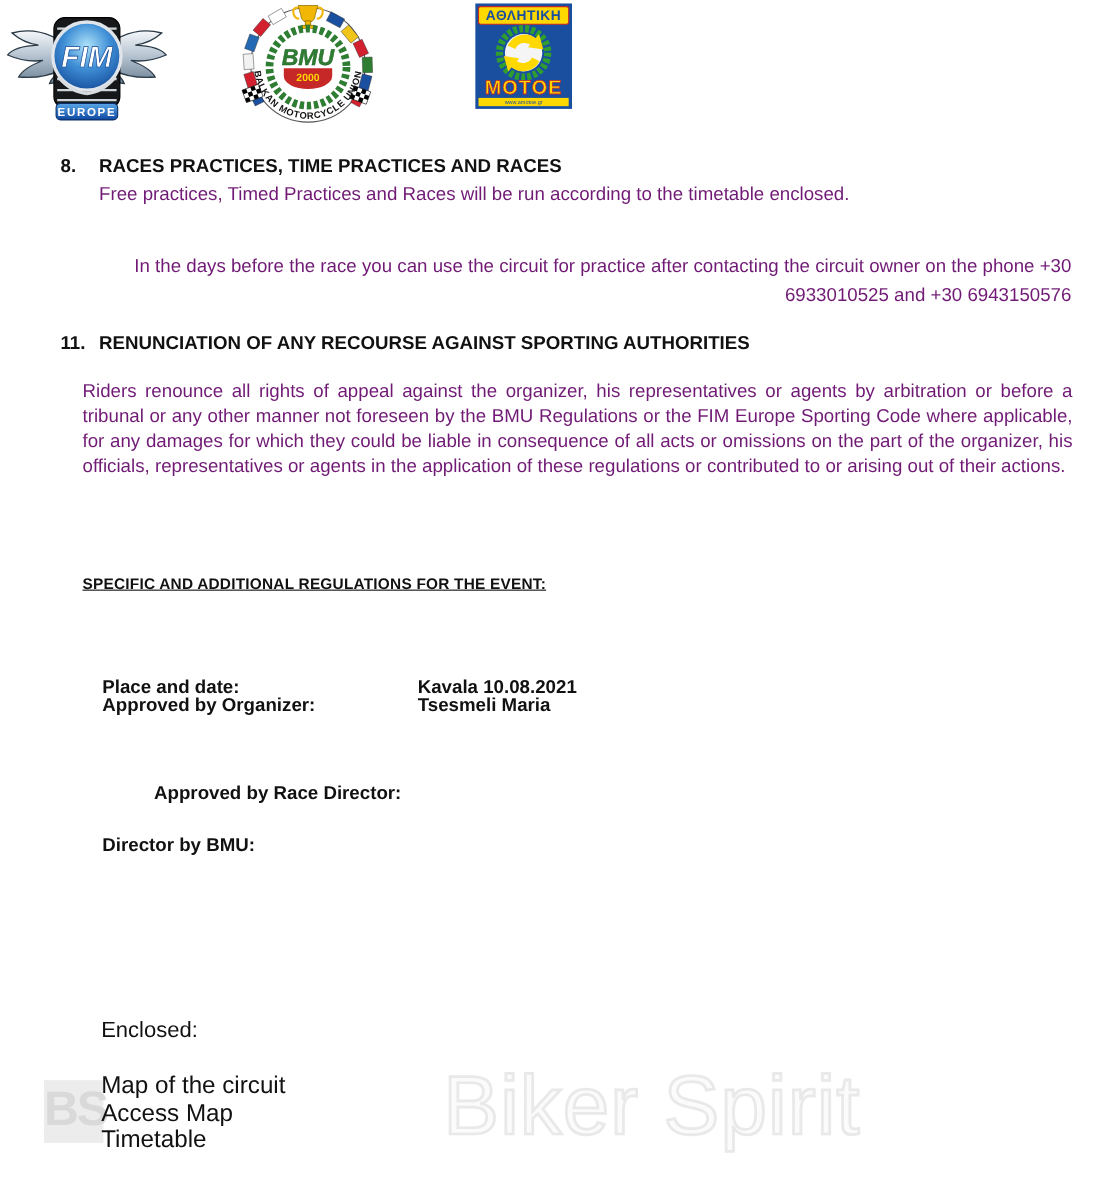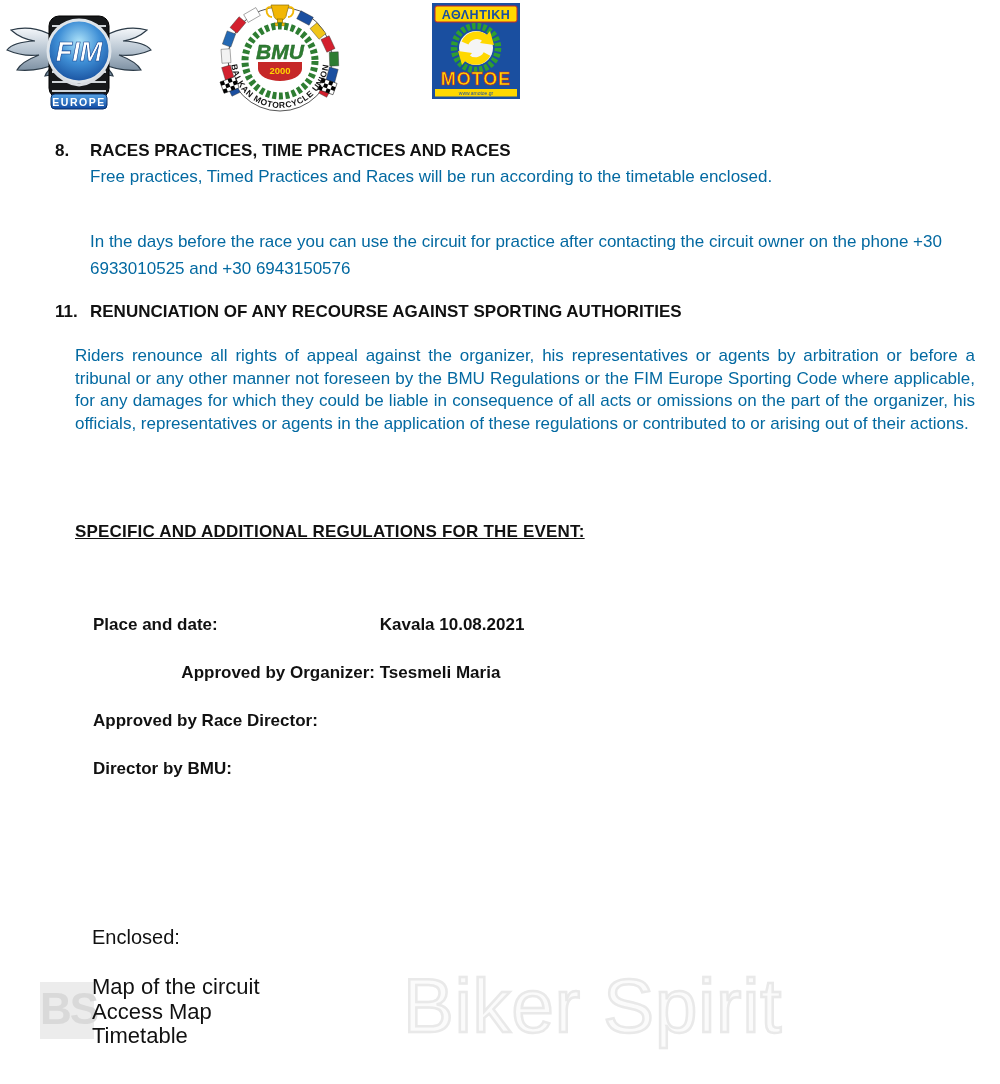--- a/index.html
+++ b/index.html
@@ -10,35 +10,35 @@
   }
   
   .logo{position:absolute;}
   #fim-logo{left:5px;top:8px;}
   #bmu-logo{left:206px;top:2px;}
   #motoe-logo{left:432px;top:3px;}
   
   .sec-head{position:absolute;font-weight:bold;font-size:17px;line-height:20px;white-space:nowrap;}
   .sec-head .num{position:absolute;left:55px;}
   .sec-head .ttl{position:absolute;left:90px;}
-  .body-txt{position:absolute;font-size:17px;color:#0369a1;}
+  .body-txt{position:absolute;font-size:17px;color:#701a75;}
   #p11a{left:90px;top:166px;width:880px;line-height:21px;}
-  #p11b{left:90px;top:228px;width:884px;line-height:27px;}
+  #p11b{left:90px;top:228px;width:884px;line-height:27px;text-align:right;}
   #h11{top:141px;}
   #h12{top:302px;}
   #p12{left:75px;top:345px;width:900px;line-height:22.6px;text-align:justify;}
   #specific-head{
-    position:absolute;left:75px;top:522px;font-weight:bold;font-size:17px;
+    position:absolute;left:75px;top:522px;font-weight:bold;font-size:14px;
     text-decoration:underline;white-space:nowrap;letter-spacing:0.2px;
   }
   .field-row{position:absolute;left:93px;font-size:17px;line-height:20px;white-space:nowrap;font-weight:bold;}
   .field-row .lbl{display:inline-block;width:282px;}
   #field-0{top:615px;}
-  #field-1{top:663px;text-align:right;}
-  #field-2{top:711px;}
+  #field-1{top:631px;}
+  #field-2{top:711px;margin-left:47px;}
   #field-3{top:759px;}
   #enclosed-label{position:absolute;left:92px;top:927px;font-size:20px;line-height:20px;}
   #enclosed-list{position:absolute;left:92px;top:975px;font-size:22px;line-height:24.5px;}
   
   #bs-mark{
     position:absolute;left:40px;top:982px;width:54px;height:57px;background:#ececec;
     color:#d9d9d9;font-weight:bold;font-size:44px;line-height:53px;text-align:center;
     letter-spacing:-2px;z-index:0;overflow:visible;
   }
   #biker-spirit{

